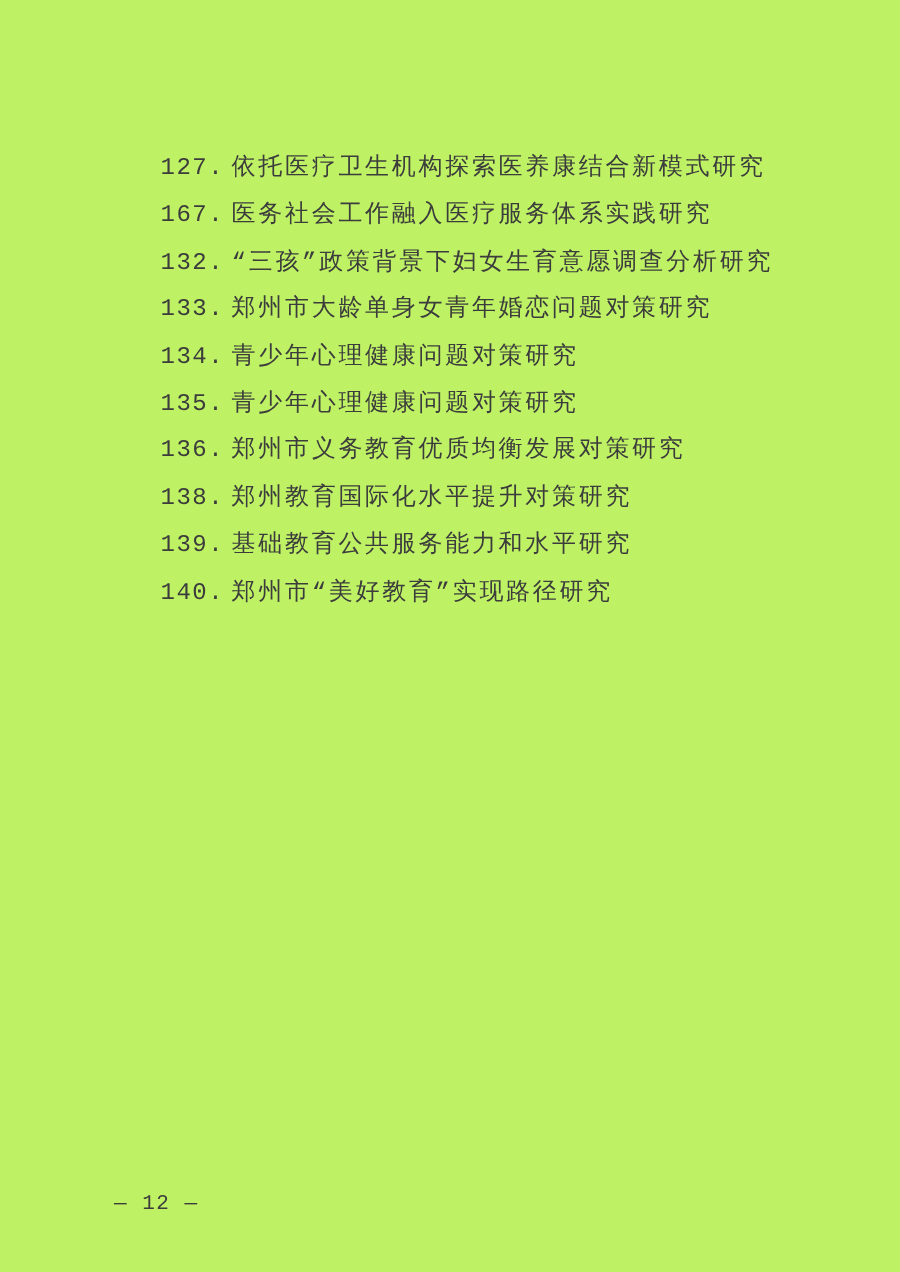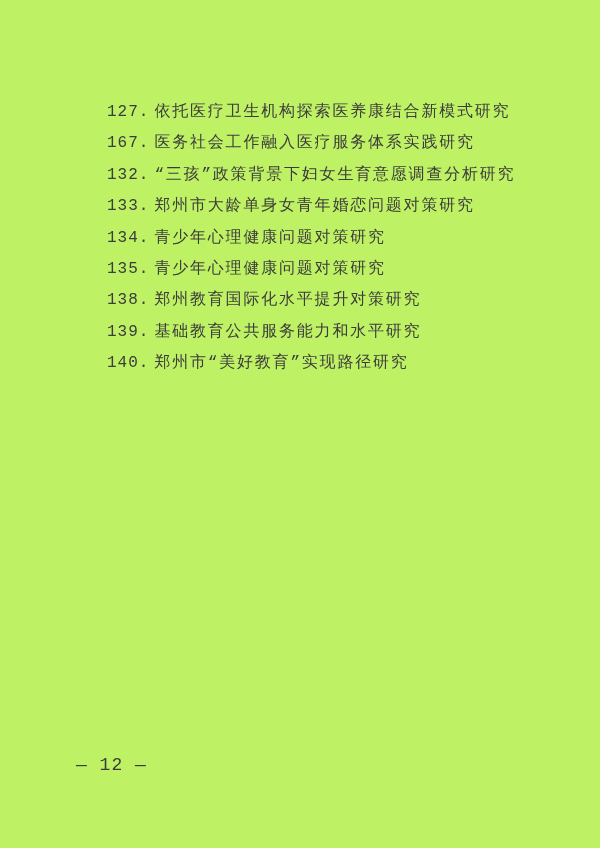--- a/index.html
+++ b/index.html
@@ -35,35 +35,36 @@
     display: inline-block;
     letter-spacing: 1px;
     margin-right: 5px;
   }
   .txt {
     letter-spacing: 1.8px;
   }
   .page-number {
     position: absolute;
     left: 76px;
-    top: 755px;
-    font-size: 18px;
+    top: 795px;
+    font-size: 14px;
     letter-spacing: 1px;
     color: #3c3c3c;
   }
 </style>
 </head>
 <body>
 
 <div class="page">
   <div class="topic-list" id="topic-list">
       <div class="topic-row"><span class="num">127.</span><span class="txt">依托医疗卫生机构探索医养康结合新模式研究</span></div>
       <div class="topic-row"><span class="num">167.</span><span class="txt">医务社会工作融入医疗服务体系实践研究</span></div>
       <div class="topic-row"><span class="num">132.</span><span class="txt">“三孩”政策背景下妇女生育意愿调查分析研究</span></div>
       <div class="topic-row"><span class="num">133.</span><span class="txt">郑州市大龄单身女青年婚恋问题对策研究</span></div>
       <div class="topic-row"><span class="num">134.</span><span class="txt">青少年心理健康问题对策研究</span></div>
       <div class="topic-row"><span class="num">135.</span><span class="txt">青少年心理健康问题对策研究</span></div>
+      <div class="topic-row"><span class="num">136.</span><span class="txt">郑州市义务教育优质均衡发展对策研究</span></div>
       <div class="topic-row"><span class="num">138.</span><span class="txt">郑州教育国际化水平提升对策研究</span></div>
       <div class="topic-row"><span class="num">139.</span><span class="txt">基础教育公共服务能力和水平研究</span></div>
       <div class="topic-row"><span class="num">140.</span><span class="txt">郑州市“美好教育”实现路径研究</span></div>
     </div>
   <div class="page-number">— 12 —</div>
 </div>
 
 </body></html>

